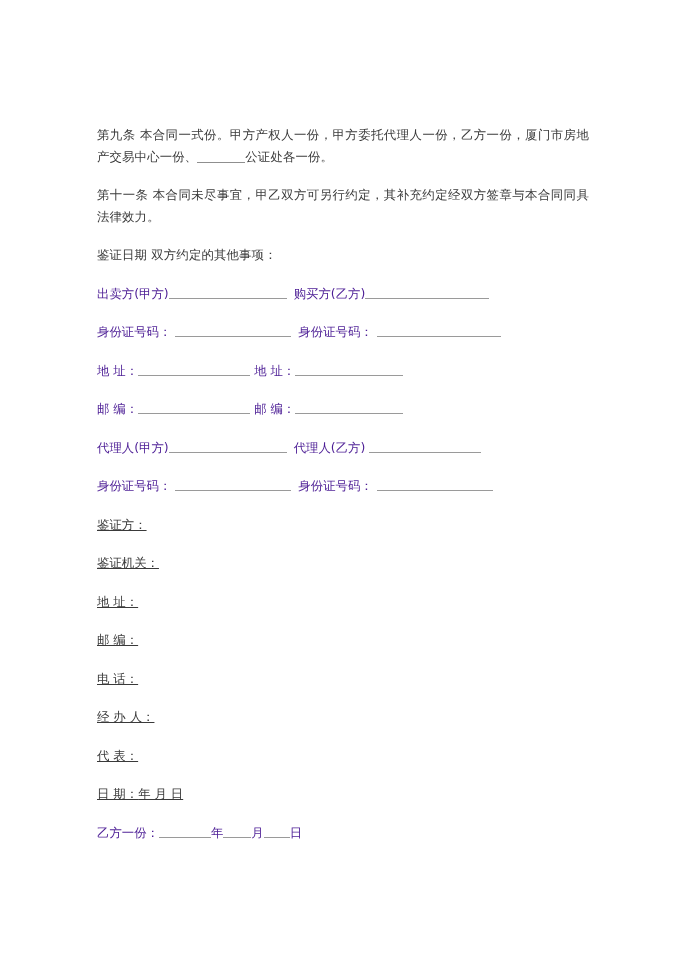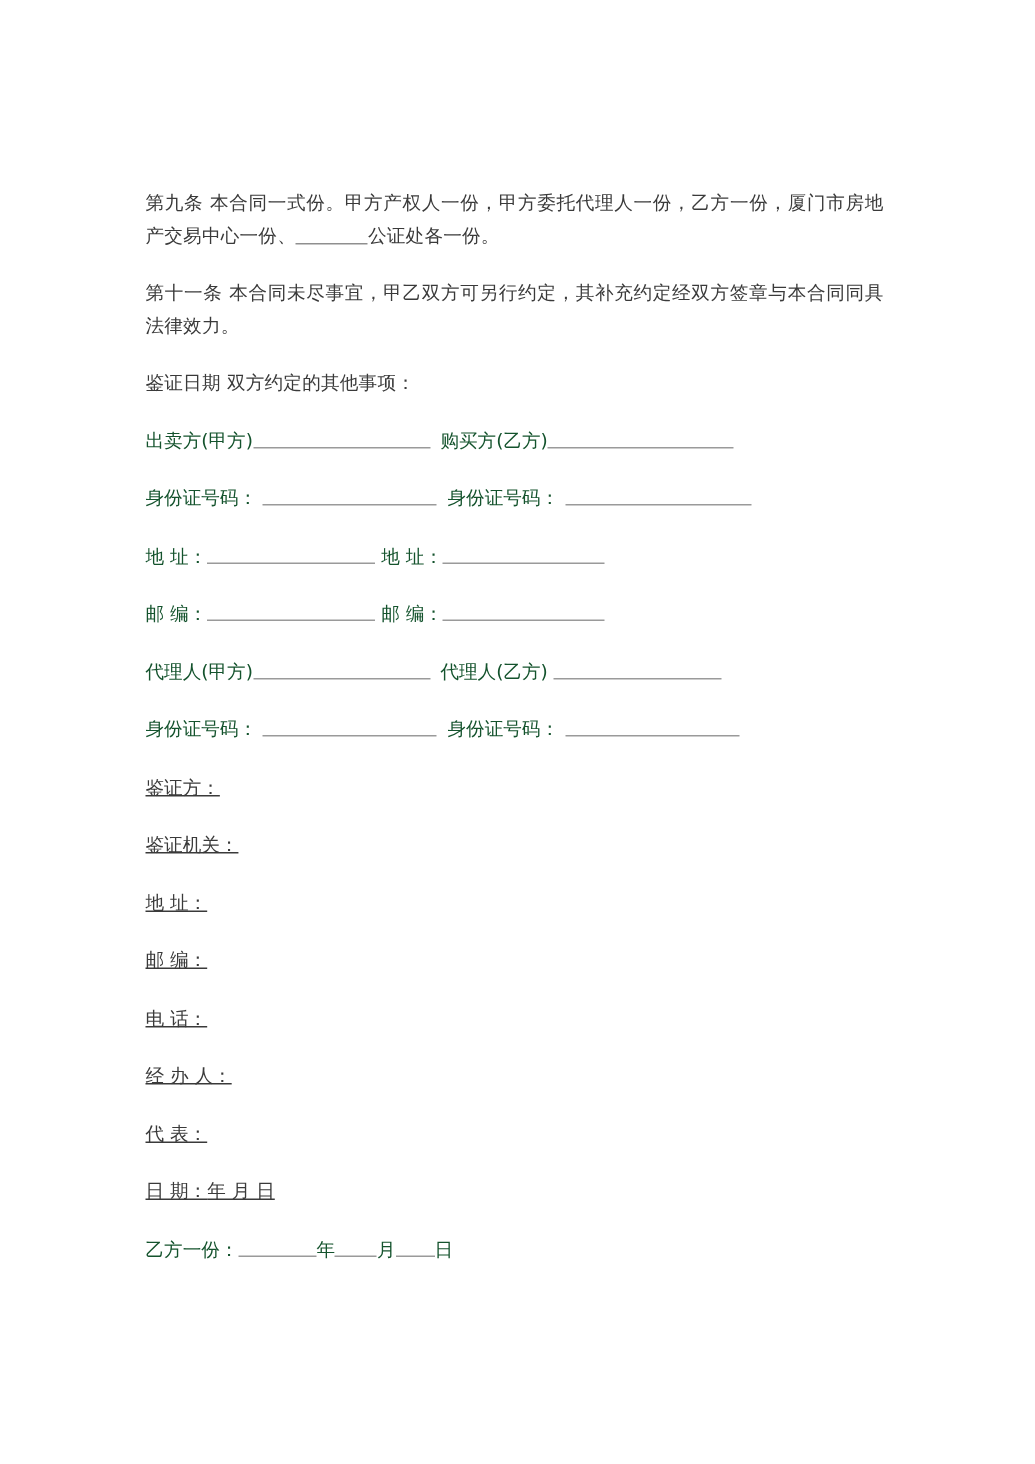--- a/index.html
+++ b/index.html
@@ -43,21 +43,21 @@
     display: inline-block;
     border-bottom: 1px solid #8f8f8f;
     vertical-align: -2px;
   }
   .rule-inline { width: 48px; }
 
   
   .formrow {
     font-size: 12.4px;
     line-height: 21.5px;
-    color: #14532d;
+    color: #4c1d95;
     margin: 0 0 17px 0;
     white-space: nowrap;
   }
   .formrow .lbl { display: inline; }
   .formrow .ln {
     display: inline-block;
     border-bottom: 1px solid #9a9a9a;
     height: 11px;
     vertical-align: -1px;
   }

